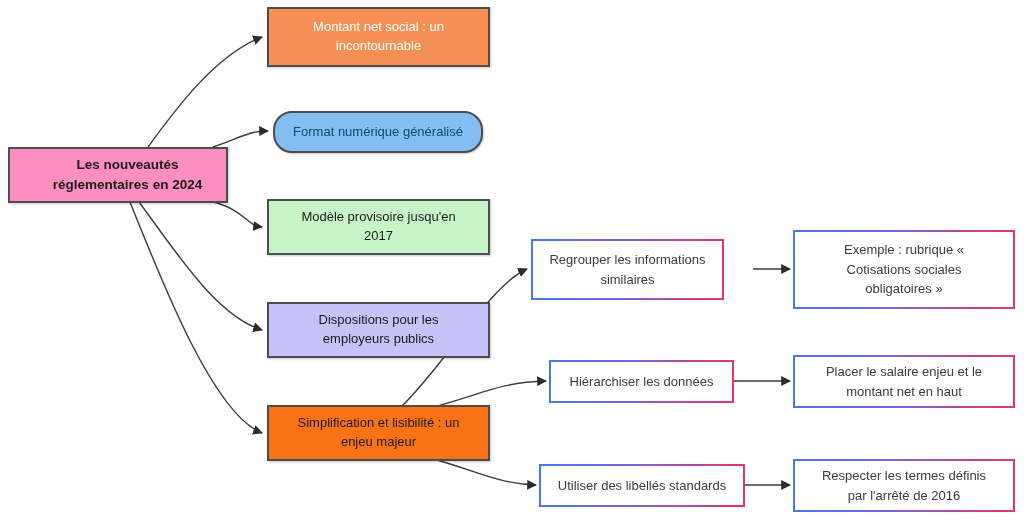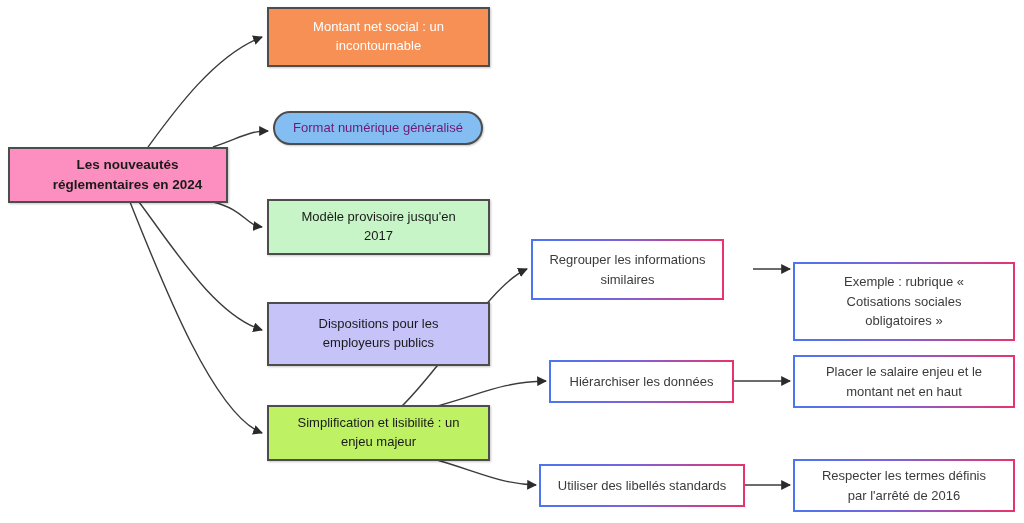--- a/index.html
+++ b/index.html
@@ -99,45 +99,45 @@
       <path d="M 745 485 L 790 485"></path>
     </g>
   </svg>
 
   <div class="node solid root" style="left:8px; top:147px; width:220px; height:56px; background:#fd8fc0; color:#1a1a1a;">Les nouveautés
 réglementaires en 2024</div>
 
   <div class="node solid" style="left:267px; top:7px; width:223px; height:60px; background:#f79055; color:#ffffff;">Montant net social : un
 incontournable</div>
 
-  <div class="node solid" style="left:273px; top:111px; width:210px; height:34px; background:#84bdf2; color:#701a75;border-radius:19px;">Format numérique généralisé</div>
+  <div class="node solid" style="left:273px; top:111px; width:210px; height:42px; background:#84bdf2; color:#0c4a6e;border-radius:19px;">Format numérique généralisé</div>
 
   <div class="node solid" style="left:267px; top:199px; width:223px; height:56px; background:#c8f5c8; color:#1a1a1a;">Modèle provisoire jusqu'en
 2017</div>
 
-  <div class="node solid" style="left:267px; top:302px; width:223px; height:64px; background:#c5c3f8; color:#1a1a1a;">Dispositions pour les
+  <div class="node solid" style="left:267px; top:302px; width:223px; height:56px; background:#c5c3f8; color:#1a1a1a;">Dispositions pour les
 employeurs publics</div>
 
-  <div class="node solid" style="left:267px; top:405px; width:223px; height:56px; background:#bef264; color:#1a1a1a;">Simplification et lisibilité : un
+  <div class="node solid" style="left:267px; top:405px; width:223px; height:56px; background:#f97316; color:#1a1a1a;">Simplification et lisibilité : un
 enjeu majeur</div>
 
   <div class="node grad" style="left:531px; top:239px; width:193px; height:61px;">
     <span class="grad-inner">Regrouper les informations
 similaires</span>
   </div>
 
   <div class="node grad" style="left:549px; top:360px; width:185px; height:43px;">
     <span class="grad-inner">Hiérarchiser les données</span>
   </div>
 
   <div class="node grad" style="left:539px; top:464px; width:206px; height:43px;">
     <span class="grad-inner">Utiliser des libellés standards</span>
   </div>
 
-  <div class="node grad" style="left:793px; top:230px; width:222px; height:79px;margin-top:32px;">
+  <div class="node grad" style="left:793px; top:230px; width:222px; height:79px;">
     <span class="grad-inner">Exemple : rubrique «
 Cotisations sociales
 obligatoires »</span>
   </div>
 
   <div class="node grad" style="left:793px; top:355px; width:222px; height:53px;">
     <span class="grad-inner">Placer le salaire enjeu et le
 montant net en haut</span>
   </div>
 

